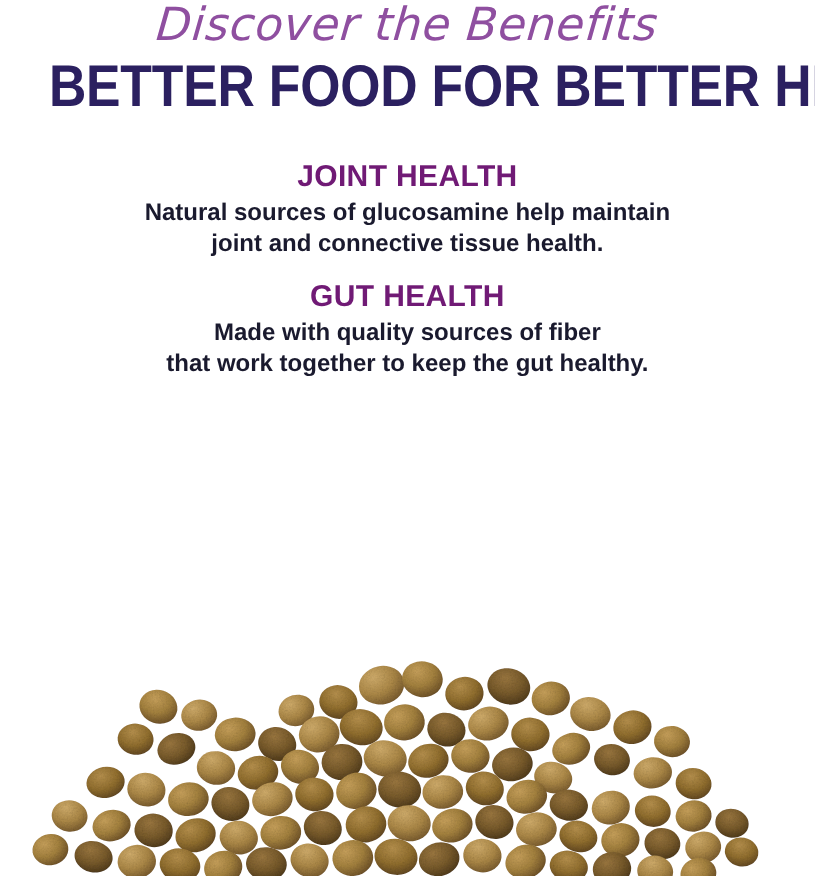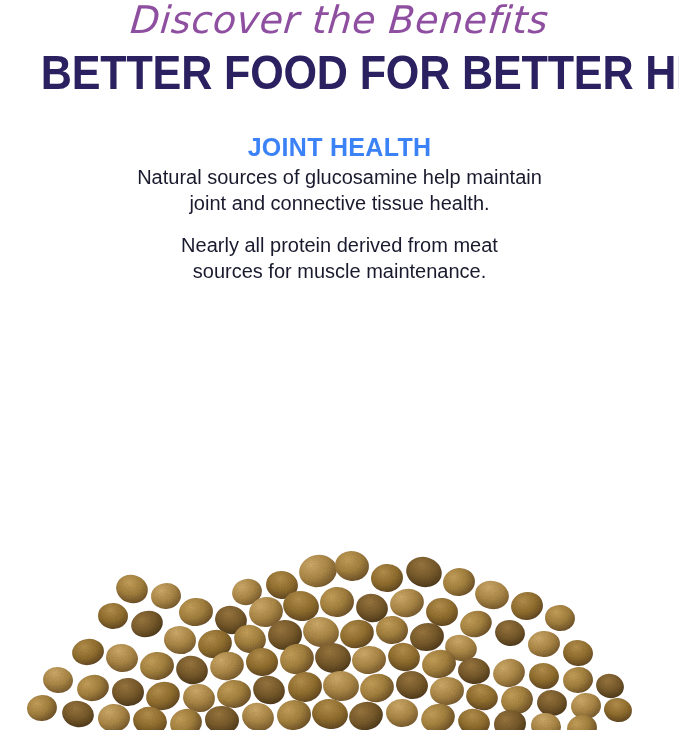--- a/index.html
+++ b/index.html
@@ -67,35 +67,35 @@
     width: 679px;
   }
 
   .benefit {
     width: 679px;
     text-align: center;
     margin-bottom: 16px;
   }
 
   .benefit-title {
-    color: #3b82f6;
+    color: #701a75;
     font-family: "Liberation Sans", sans-serif;
     font-size: 25px;
     font-weight: 700;
     letter-spacing: 0.3px;
     line-height: 30px;
     margin: 0 0 2px 0;
     white-space: nowrap;
   }
 
   .benefit-body {
     color: #1a1a2e;
     font-family: "Liberation Sans", sans-serif;
     font-size: 20px;
-    font-weight: 400;
+    font-weight: 700;
     line-height: 26px;
     margin: 0;
     white-space: pre-line;
   }
 
   
   .kibble-pile {
     position: absolute;
     left: 0;
     top: 540px;
@@ -119,24 +119,27 @@
   <div class="main-head">BETTER FOOD FOR BETTER HEALTH</div>
 
   <div class="benefits">
 
     <div class="benefit">
       <div class="benefit-title">JOINT HEALTH</div>
       <div class="benefit-body">Natural sources of glucosamine help maintain
 joint and connective tissue health.</div>
     </div>
 
-
-    <div class="benefit">
-      <div class="benefit-body">Nearly all protein derived from meat
-sources for muscle maintenance.</div>
+    <div class="benefit">
+      <div class="benefit-title">GUT HEALTH</div>
+      <div class="benefit-body">Made with quality sources of fiber
+that work together to keep the gut healthy.</div>
+    </div>
+
+    <div class="benefit">
     </div>
 
     <div class="benefit">
     </div>
 
   </div>
 
   <div class="kibble-pile">
     <svg viewBox="0 0 679 190" xmlns="http://www.w3.org/2000/svg">
       <defs>

